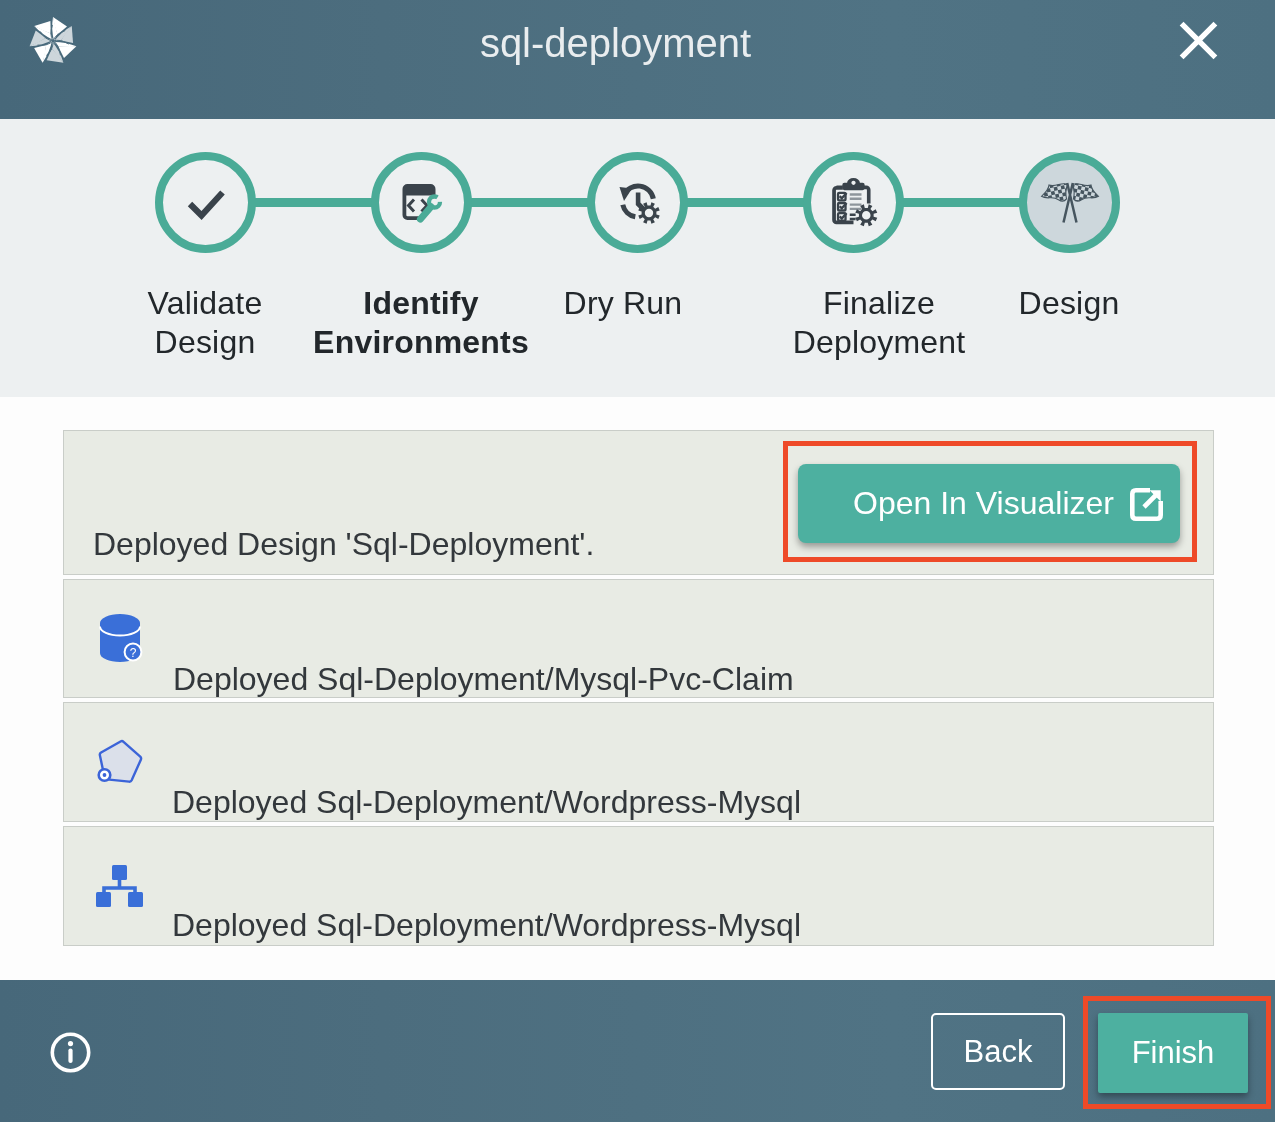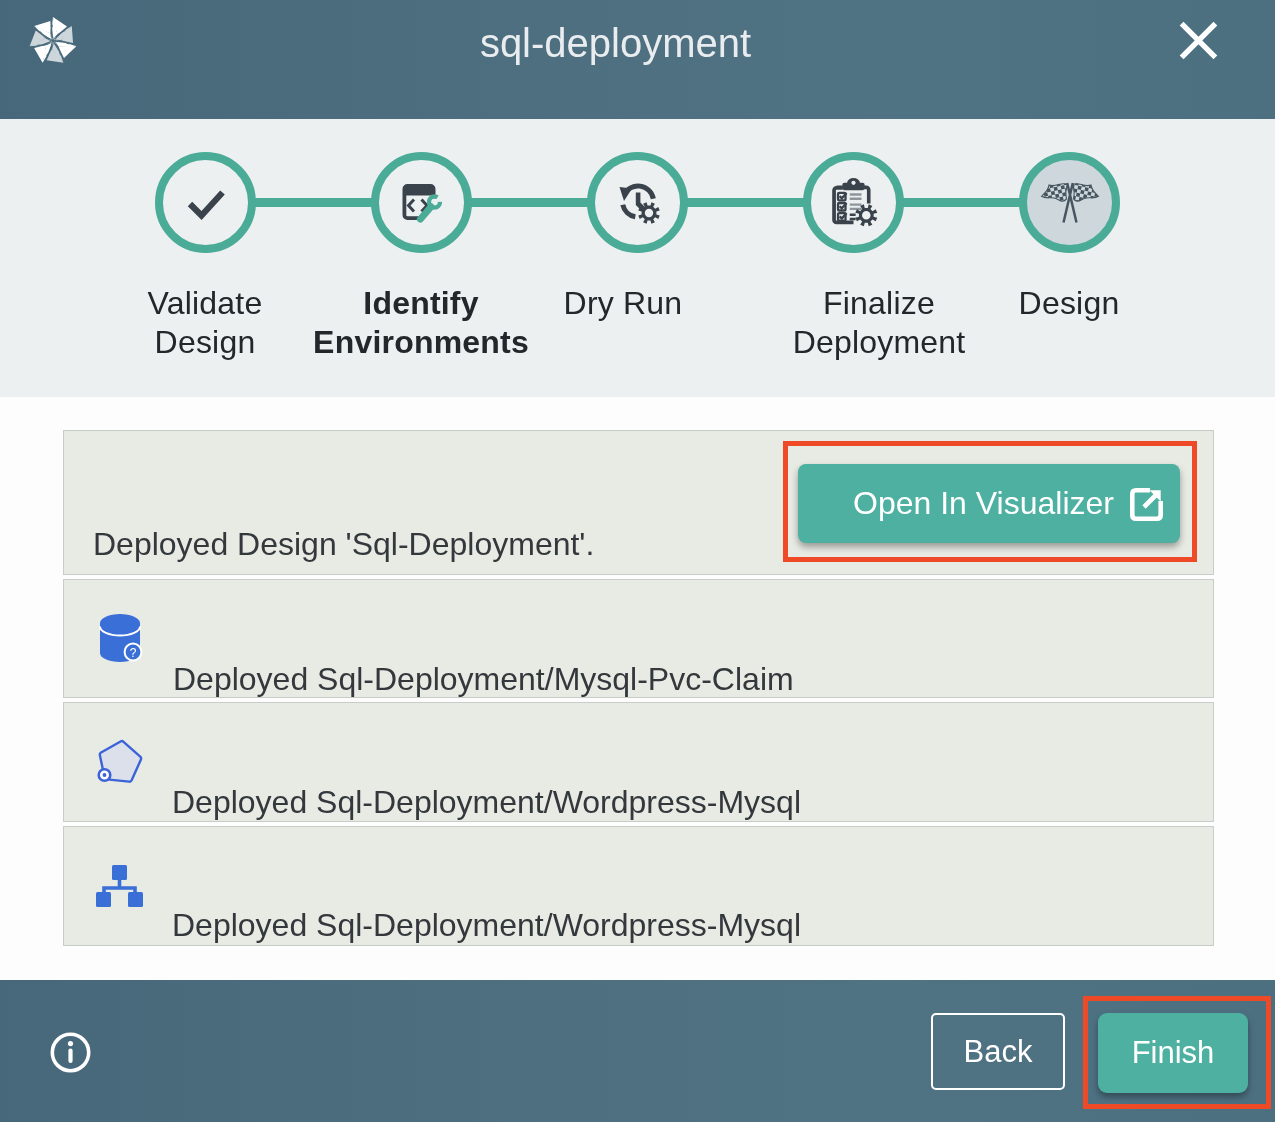--- a/index.html
+++ b/index.html
@@ -33,21 +33,21 @@
     box-shadow:0 4px 7px rgba(0,0,0,0.35);padding-left:40px; }
   .redbox { position:absolute; border:5px solid #ee4a28; }
 
   
   #footer { left:0; top:980px; width:1275px; height:142px;
     background:linear-gradient(90deg,#47687a 0%,#4c6d7e 30%,#507384 70%,#4d7081 100%); }
   #btnBack { position:absolute; left:931px; top:1013px; width:134px; height:77px;
     border:2px solid #fff; border-radius:5px; color:#fff; font-size:31px;
     display:flex; align-items:center; justify-content:center; }
   #btnFinish { position:absolute; left:1098px; top:1013px; width:150px; height:80px;
-    background:#4db0a0; border-radius:9px; color:#fff; font-size:31px;
+    background:#4db0a0; border-radius:2px; color:#fff; font-size:31px;
     display:flex; align-items:center; justify-content:center;
     box-shadow:0 4px 7px rgba(0,0,0,0.35); }
 </style>
 </head>
 <body>
 
 <div id="header" class="abs"></div>
 <div id="title" class="abs">sql-deployment</div>
 
 <svg class="abs" style="left:28px; top:16px;" width="50" height="50" viewBox="0 0 100 100">

